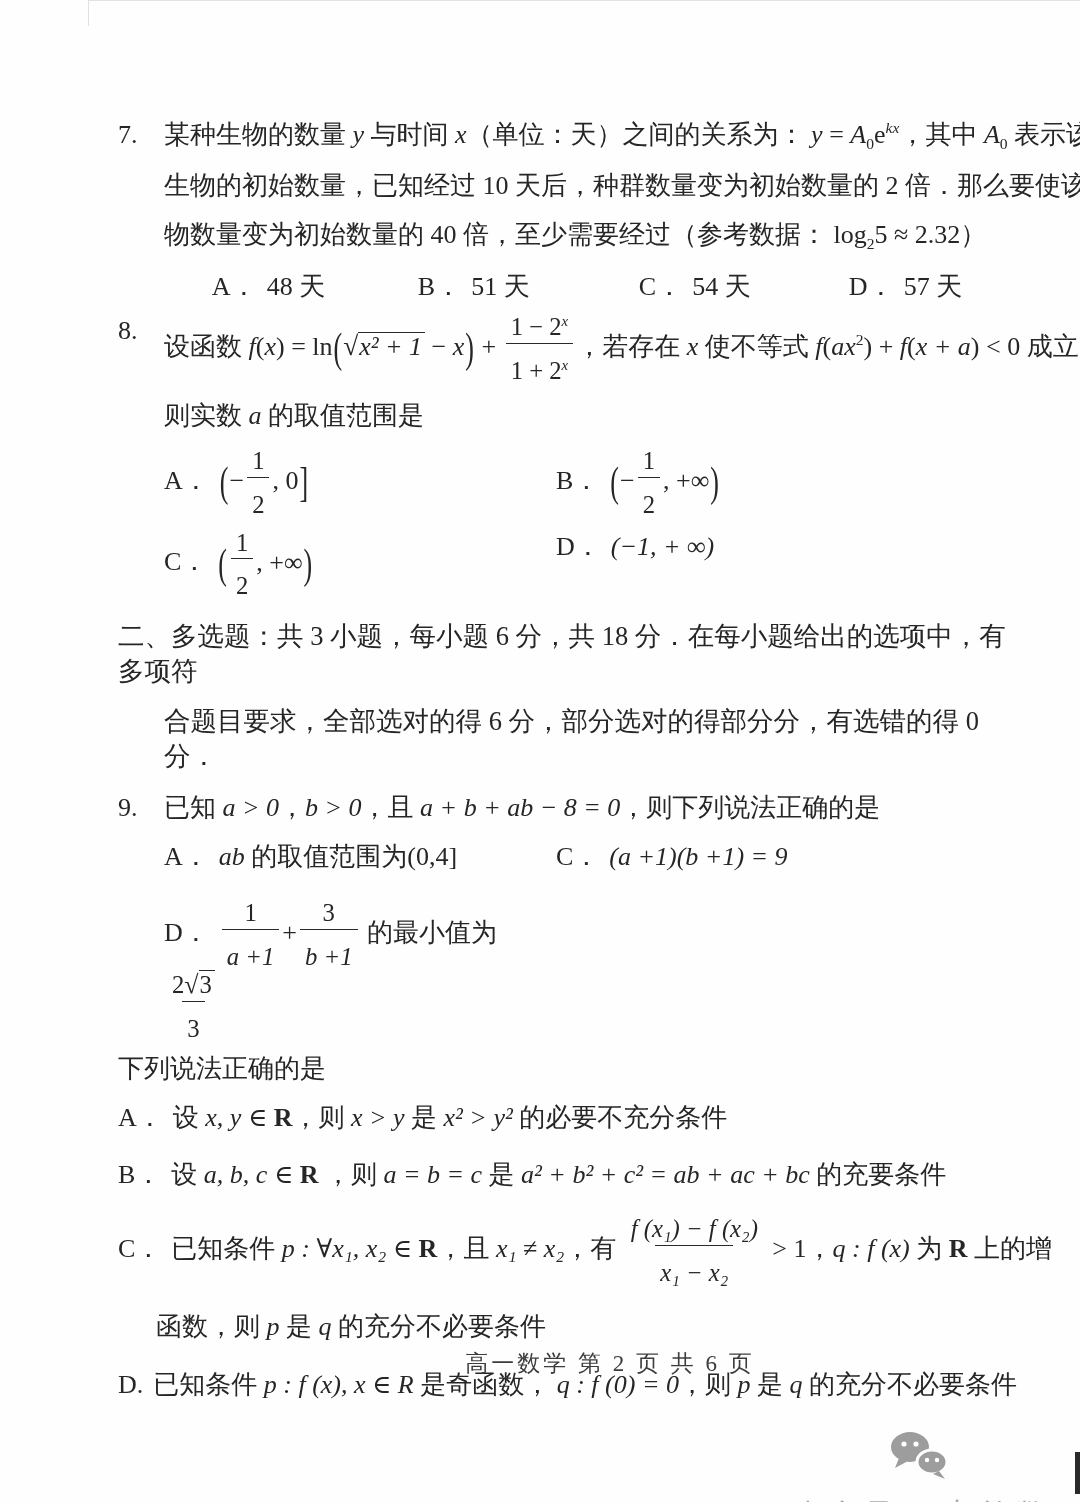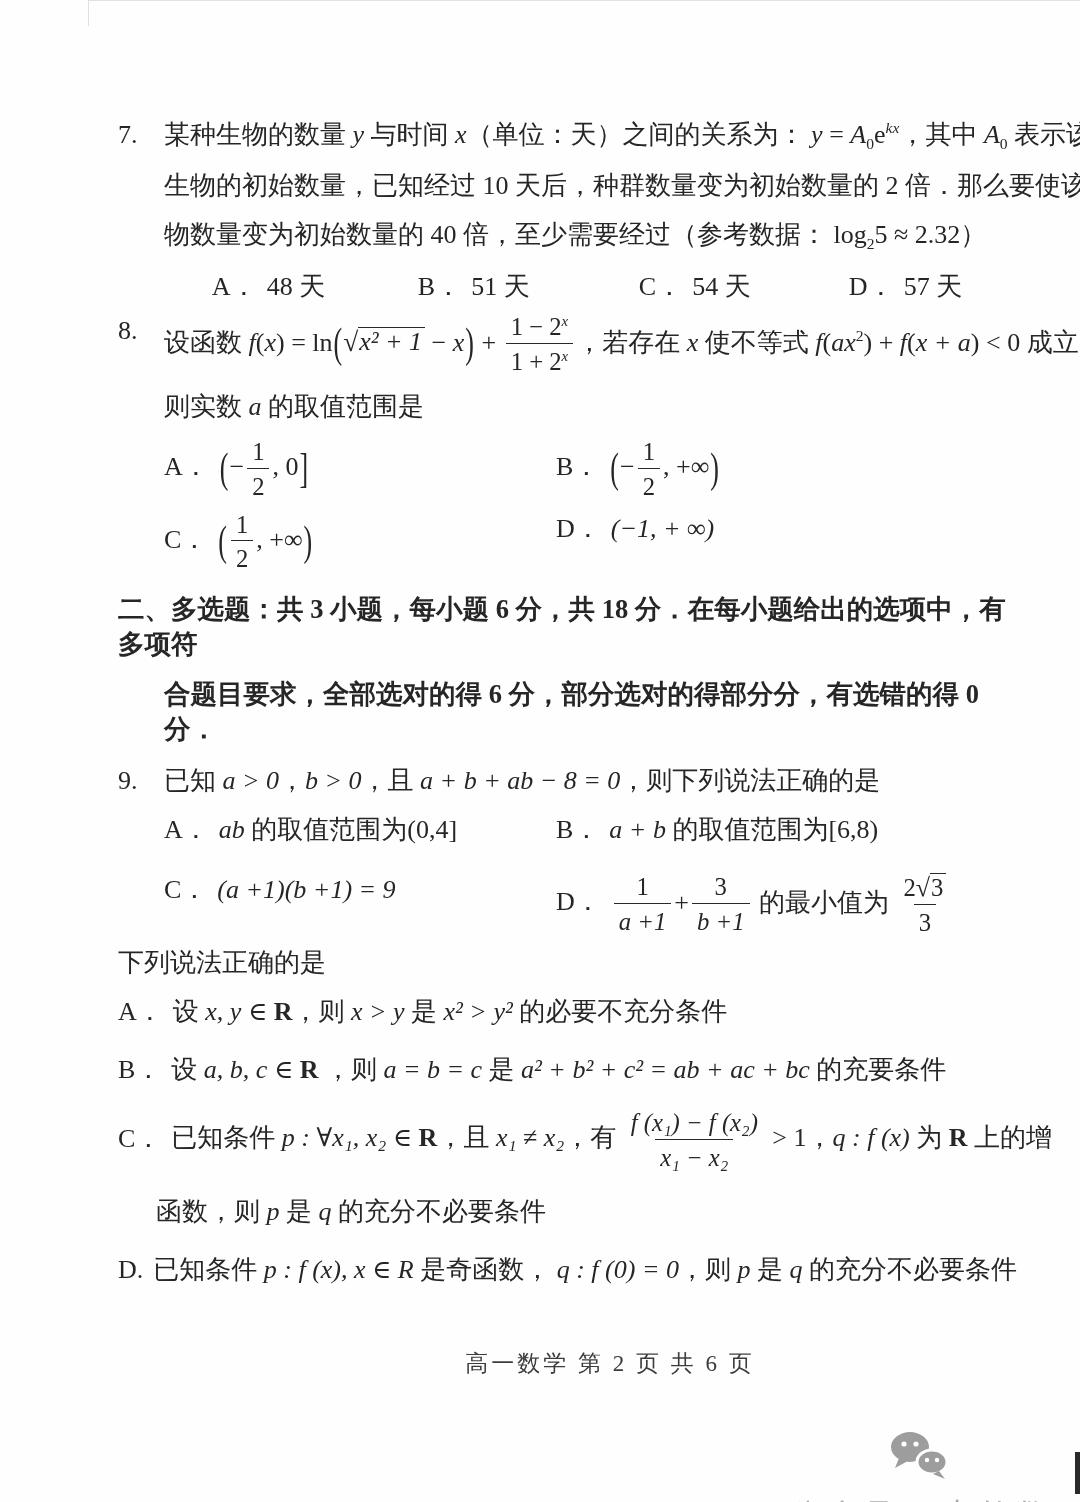--- a/index.html
+++ b/index.html
@@ -24,39 +24,39 @@
   .q10 .qn{margin-left:-8px;width:54px;}
   .qb{flex:1;min-width:0;}
   .ln{margin-bottom:15px;white-space:nowrap;}
   .it{font-style:italic;}
   .bold{font-weight:bold;}
   .sb{font-size:0.6em;}
   .sp{font-size:0.6em;vertical-align:super;}
 
   .frac{display:inline-flex;flex-direction:column;align-items:center;vertical-align:middle;margin:0 3px;line-height:1.05;font-size:0.95em;}
   .frac .num{padding:0 5px 3px;}
-  .frac .den{border-top:1.5px solid #2a2a2a;padding:5px 5px 0;}
+  .frac .den{border-top:1.5px solid #2a2a2a;padding:14px 5px 0;}
   .fsup{font-size:0.6em;vertical-align:super;}
 
   .rt{font-size:1.05em;}
   .ovl{border-top:1.6px solid #2a2a2a;display:inline-block;padding:0 3px 0 1px;line-height:1.1;}
 
   .bp{display:inline-block;transform:scaleY(1.65);transform-origin:center;padding:0 1px;font-weight:400;vertical-align:middle;}
 
   .olabel{margin-right:10px;}
 
   .q7opts{display:flex;margin-top:4px;justify-content:center;}
   .q7opts .opt1{width:206px;}
   .q7opts .opt2{width:196px;}
   .q7opts .opt3{width:210px;margin-left:25px;}
 
   .optgrid{display:grid;grid-template-columns:392px auto;row-gap:12px;margin-top:2px;}
   .optgrid .opt{white-space:nowrap;}
 
-  .sec-head{font-weight:bold;font-size:26.5px;margin:20px 0 18px;}
+  .sec-head{font-weight:normal;font-size:26.5px;margin:20px 0 18px;}
   .sec-head .ln2{padding-left:46px;margin-top:16px;}
 
   .q9grid{display:grid;grid-template-columns:392px auto;row-gap:26px;}
   .q10 .optln{margin-bottom:24px;white-space:nowrap;}
   .q10 .cont{padding-left:38px;}
 
   .footer{
     position:absolute;left:0;top:1348px;width:100%;
     text-align:center;padding-left:140px;box-sizing:border-box;
     font-size:23px;color:#3c3c3c;letter-spacing:3px;
@@ -124,21 +124,20 @@
       <div>二、多选题：共 3 小题，每小题 6 分，共 18 分．在每小题给出的选项中，有多项符</div>
       <div class="ln2">合题目要求，全部选对的得 6 分，部分选对的得部分分，有选错的得 0 分．</div>
     </div>
 
     <div class="q">
       <div class="qn">9.</div>
       <div class="qb">
         <div class="ln"><span>已知 </span><span class="it">a &gt; 0</span><span>，</span><span class="it">b &gt; 0</span><span>，且 </span><span class="it">a + b + ab − 8 = 0</span><span>，则下列说法正确的是</span></div>
         <div class="q9grid">
           <span class="opt"><span class="olabel">A．</span><span class="it">ab</span><span> 的取值范围为</span><span>(0,4]</span></span>
-          <span class="opt"><span class="olabel">B．</span><span class="it">a + b</span><span> 的取值范围为</span><span>[6,8)</span></span>
           <span class="opt"><span class="olabel">C．</span><span class="it">(a +1)(b +1) = 9</span></span>
           <span class="opt"><span class="olabel">D．</span><span class="frac">
                 <span class="num">1</span>
                 <span class="den it">a +1</span>
               </span><span>+</span><span class="frac">
                 <span class="num">3</span>
                 <span class="den it">b +1</span>
               </span><span> 的最小值为 </span><span class="frac">
                 <span class="num"><span>2</span><span class="rt">√</span><span class="ovl">3</span></span>
                 <span class="den">3</span>

